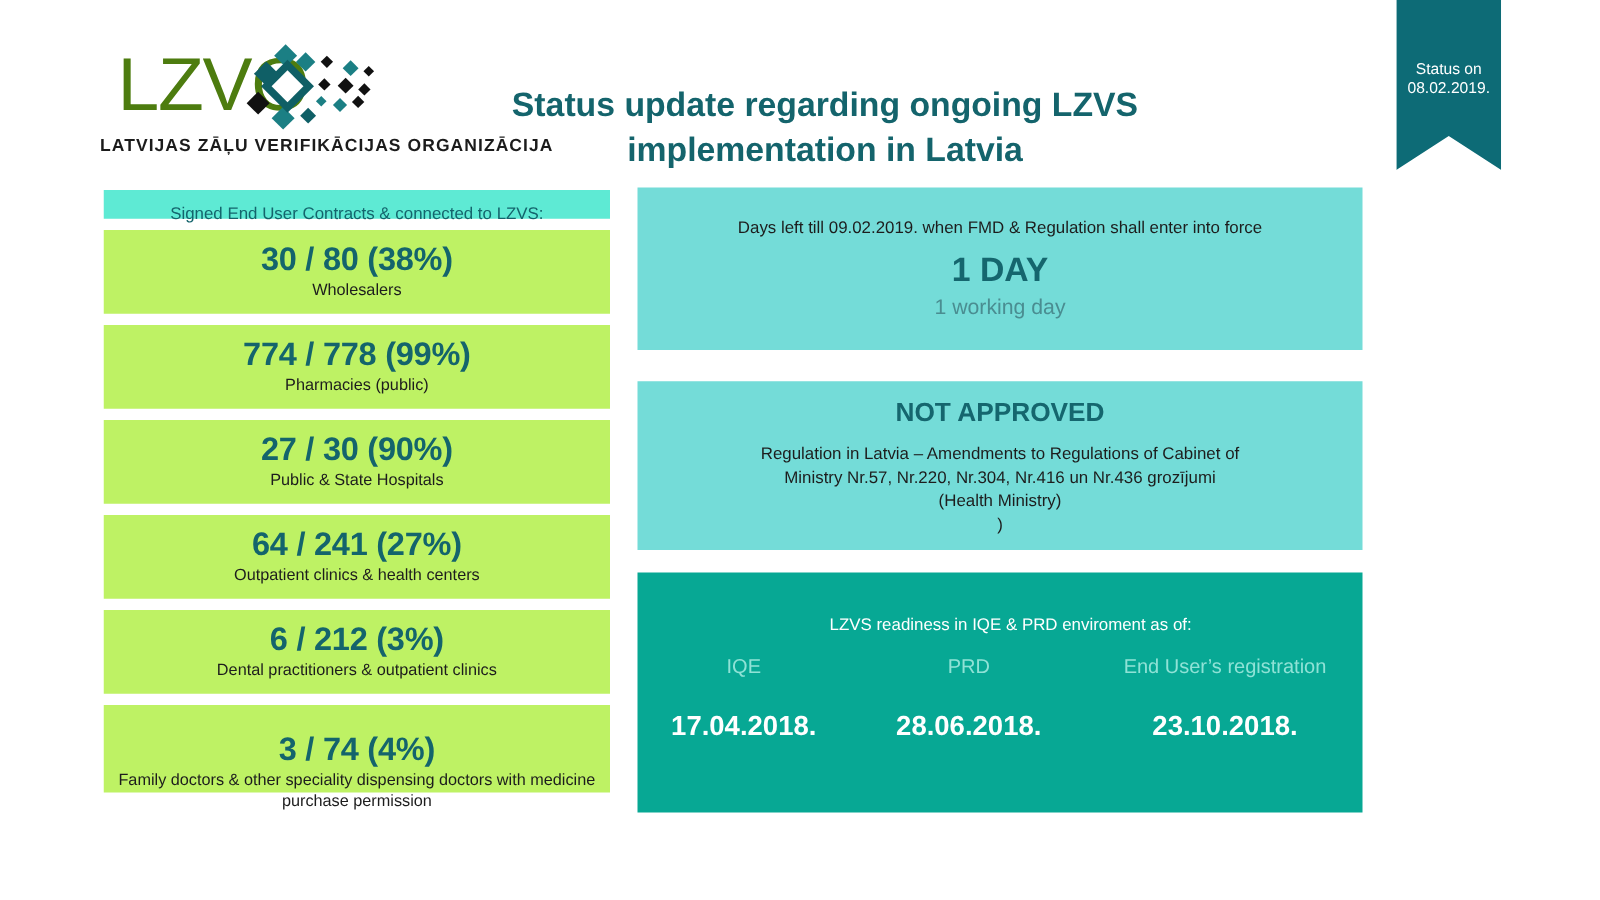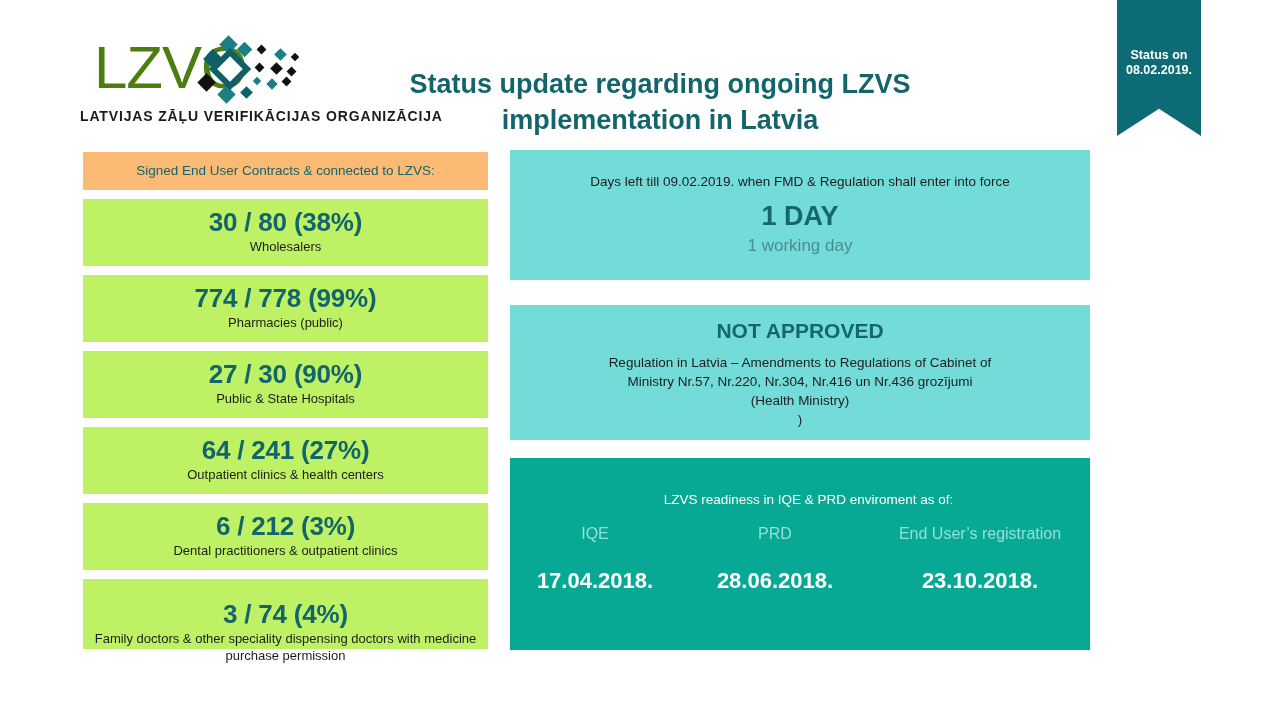--- a/index.html
+++ b/index.html
@@ -64,21 +64,21 @@
     left: 1117px;
     top: 0;
     width: 84px;
     height: 136px;
     background: #0d6b76;
     -webkit-clip-path: polygon(0 0, 100% 0, 100% 100%, 50% 80%, 0 100%);
     clip-path: polygon(0 0, 100% 0, 100% 100%, 50% 80%, 0 100%);
     color: #ffffff;
     text-align: center;
     font-size: 12.5px;
-    font-weight: 700;
+    font-weight: 400;
     line-height: 15px;
     padding-top: 48px;
     box-sizing: border-box;
   }
 
   
   #page-title {
     position: absolute;
     left: 360px;
     top: 66px;
@@ -91,22 +91,22 @@
   }
 
   
   #left-column {
     position: absolute;
     left: 83px;
     top: 152px;
     width: 405px;
   }
   #contracts-header {
-    background: #fdba74;
-    height: 38px;
+    background: #5eead4;
+    height: 23px;
     line-height: 38px;
     text-align: center;
     font-size: 13.5px;
     color: #14646c;
   }
   .stat-card {
     background: #bef264;
     margin-top: 9px;
     text-align: center;
     box-sizing: border-box;

